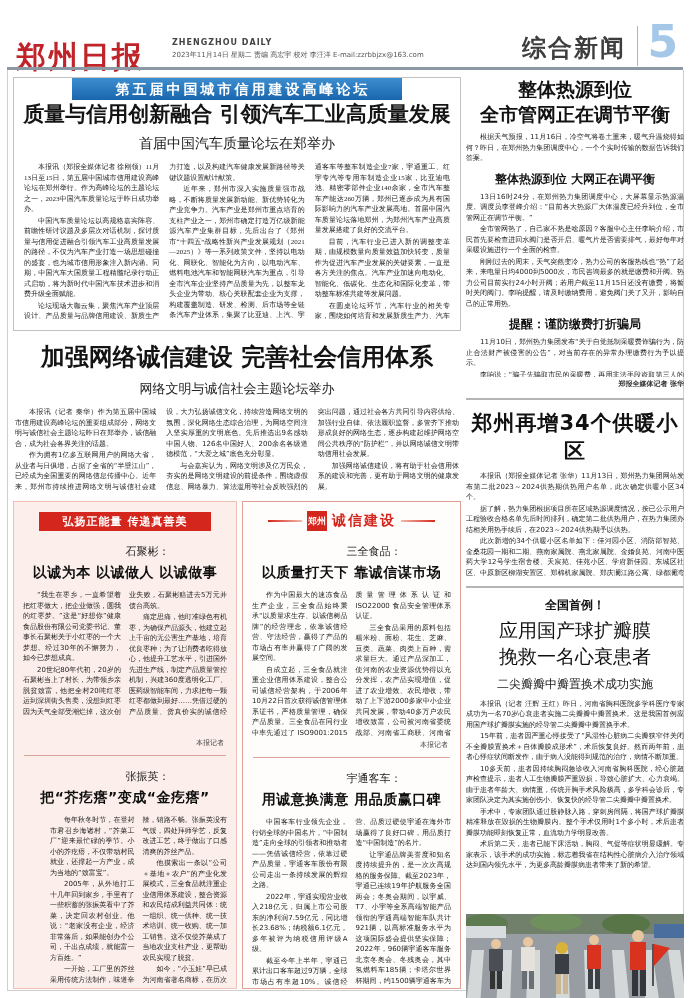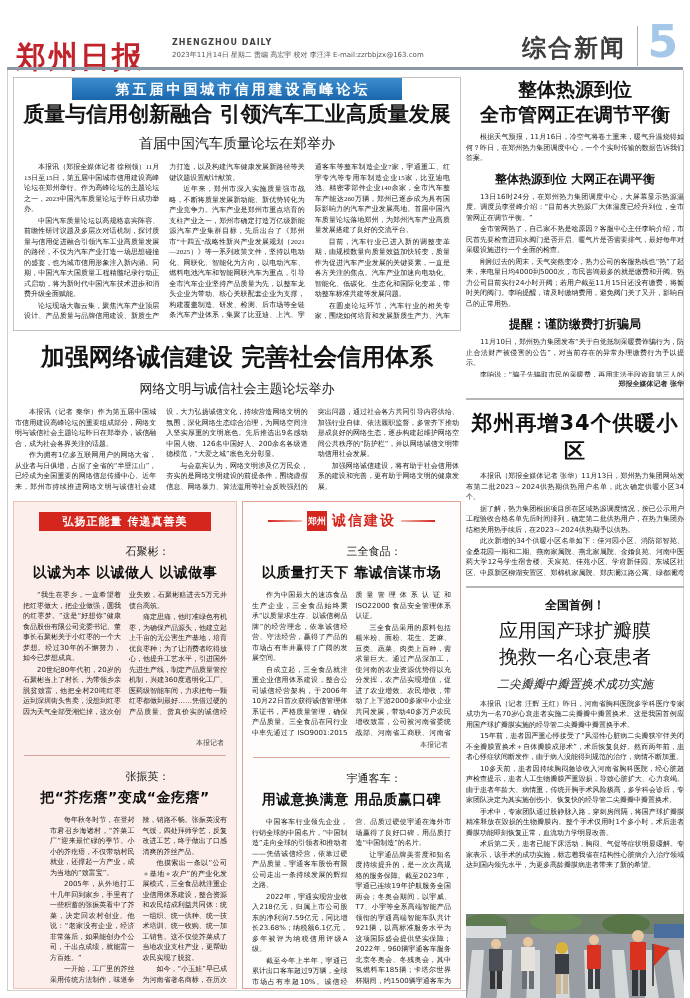--- a/index.html
+++ b/index.html
@@ -52,21 +52,21 @@
   .col-right{position:absolute;left:466px;top:77px;width:218px;}
   .h-r1{font-size:19px;font-weight:bold;text-align:center;line-height:1.3;color:#111;}
   .r-sub{font-size:12px;font-weight:bold;text-align:center;margin:7px 0 4px;color:#151515;}
   .r1-body{height:245px;overflow:hidden;margin-top:6px;}
   .r-byline{font-size:7px;font-weight:bold;text-align:right;color:#333;margin-top:2px;}
   .r-div{height:2px;background:#b5b5b5;margin:9px 0;}
   .h-r2{font-size:21px;font-weight:bold;text-align:center;letter-spacing:1px;margin:2px 0 6px;color:#111;}
   .r2-body{height:106px;overflow:hidden;}
   .kicker-r{font-size:12px;font-weight:bold;text-align:center;margin-bottom:4px;color:#111;}
   .h-r3{font-size:19px;font-weight:normal;text-align:center;line-height:1.35;color:#111;}
-  .sub-r3{font-size:12px;text-align:center;margin:6px 0;color:#222;font-style:italic;}
+  .sub-r3{font-size:12px;text-align:center;margin:6px 0;color:#222;}
   .r3-body{height:208px;overflow:hidden;}
   .photo{display:block;width:218px;height:92px;margin-top:7px;}
 </style>
 </head>
 <body>
 
 <div class="page">
   <div class="frame"></div>
 
   <div class="logo">郑州日报</div>

